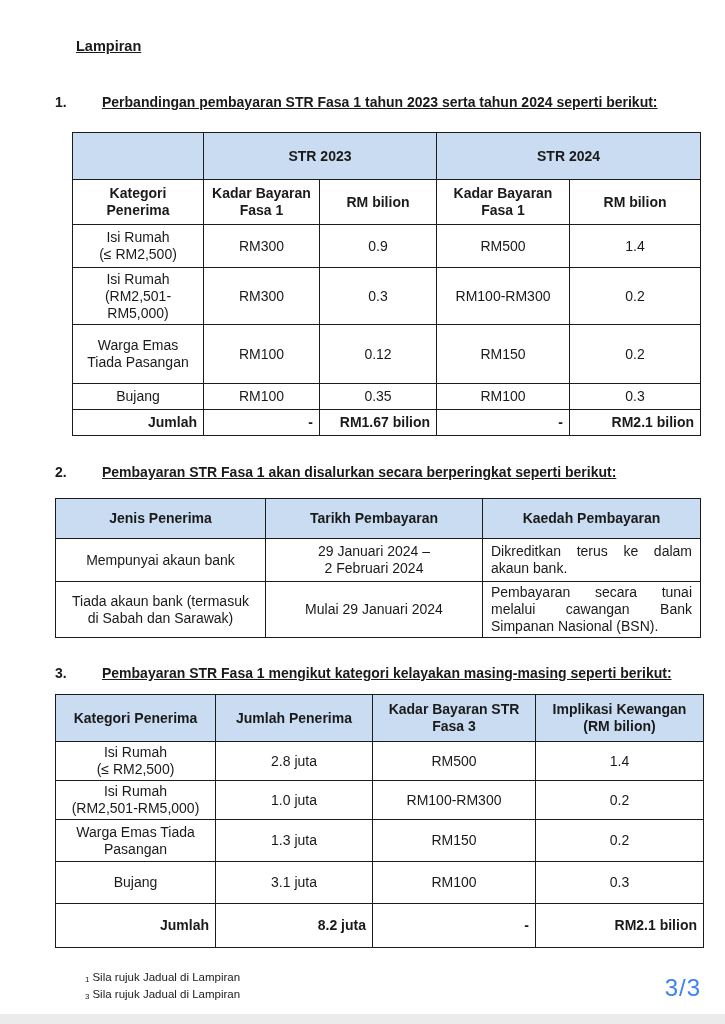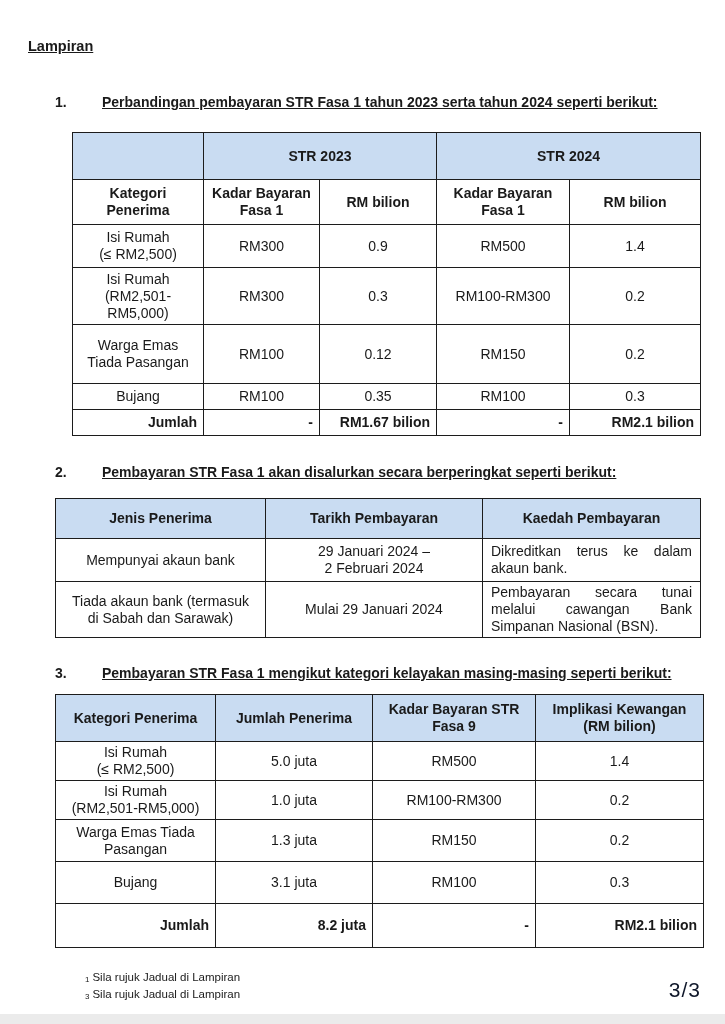--- a/index.html
+++ b/index.html
@@ -9,21 +9,21 @@
     width: 725px;
     height: 1024px;
     background: #ffffff;
     font-family: "Liberation Sans", sans-serif;
     color: #1a1a1a;
     overflow: hidden;
   }
   .content { padding-top: 38px; }
 
   .doc-label {
-    margin-left: 28px;
+    margin-left: 76px;
     font-size: 14.5px;
     font-weight: bold;
     text-decoration: underline;
   }
 
   .section-heading {
     display: flex;
     margin-left: 55px;
     margin-right: 20px;
     font-size: 14px;
@@ -78,22 +78,22 @@
     font-size: 8px;
     position: relative;
     top: 1px;
     margin-right: 3px;
   }
 
   .page-indicator {
     position: absolute;
     right: 24px;
     bottom: 22px;
-    font-size: 21px;
-    color: #0f172a;
+    font-size: 24px;
+    color: #3b82f6;
     letter-spacing: 1px;
   }
   .bottom-bar {
     position: absolute;
     left: 0; right: 0; bottom: 0;
     height: 10px;
     background: #ebebeb;
   }
 </style>
 </head>
@@ -217,28 +217,28 @@
         <col style="width:160px">
           <col style="width:157px">
           <col style="width:163px">
           <col style="width:168px">
       </colgroup>
       <tbody>
         <tr style="height:47px">
           <td class="hdr">Kategori Penerima</td>
           <td class="hdr">Jumlah Penerima</td>
           <td class="hdr">Kadar Bayaran STR
-Fasa 9</td>
+Fasa 3</td>
           <td class="hdr">Implikasi Kewangan
 (RM bilion)</td>
         </tr>
         <tr style="height:38px">
           <td>Isi Rumah
 (≤ RM2,500)</td>
-          <td>5.0 juta</td>
+          <td>2.8 juta</td>
           <td>RM500</td>
           <td>1.4</td>
         </tr>
         <tr style="height:38px">
           <td>Isi Rumah
 (RM2,501-RM5,000)</td>
           <td>1.0 juta</td>
           <td>RM100-RM300</td>
           <td>0.2</td>
         </tr>

